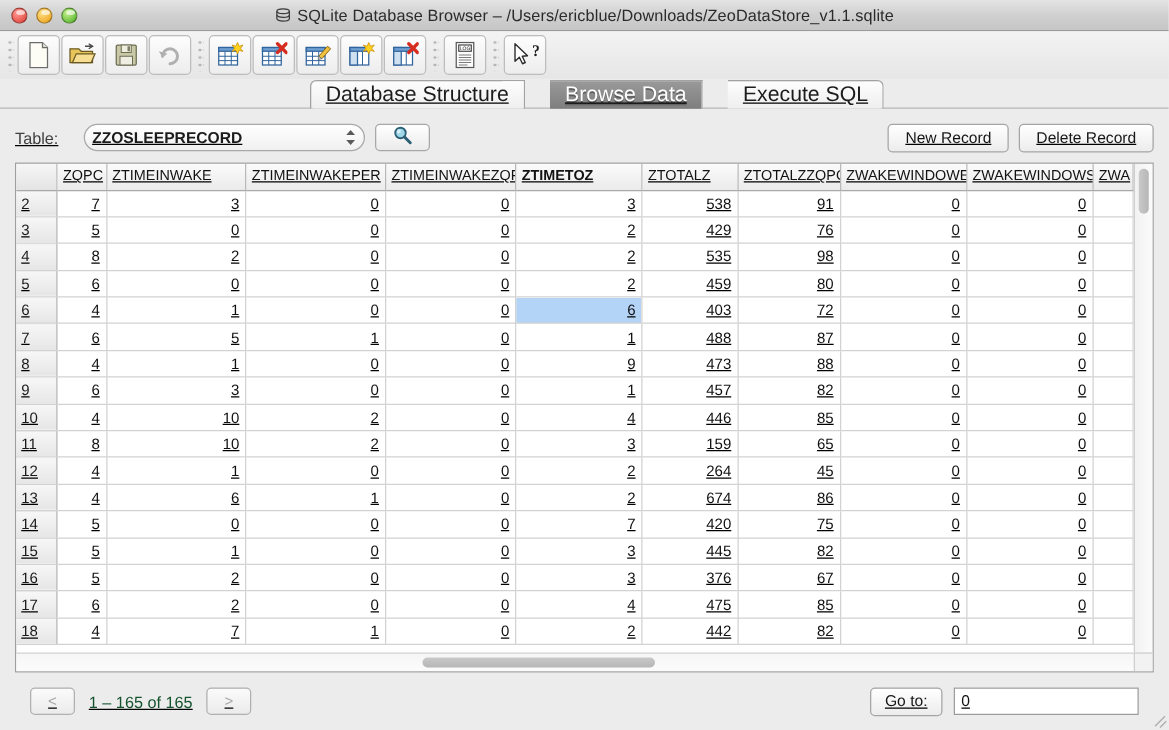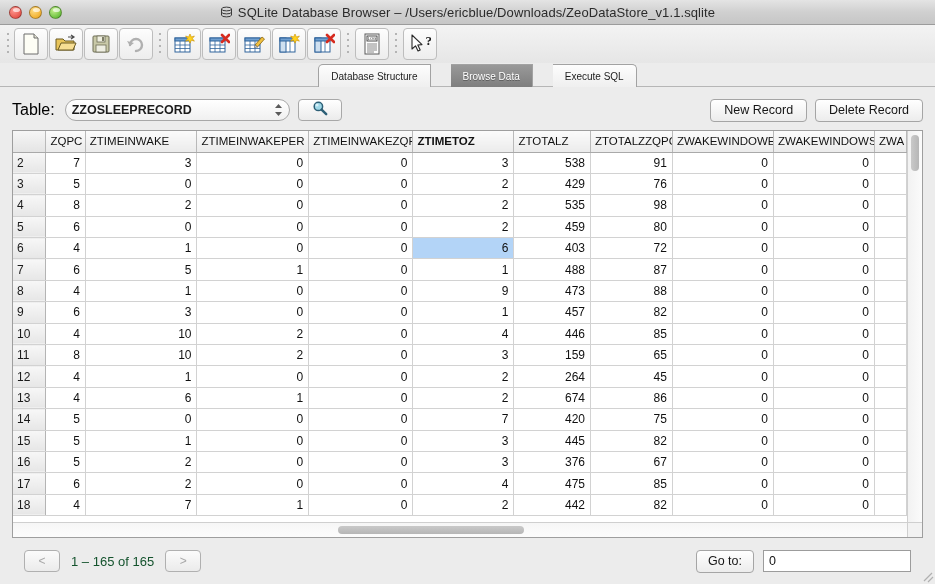--- a/index.html
+++ b/index.html
@@ -13,20 +13,21 @@
     -webkit-font-smoothing: antialiased;
   }
 
   .window {
     width: 935px;
     height: 584px;
     display: flex;
     flex-direction: column;
     background: #ececec;
     position: relative;
+    text-decoration: underline;
   }
 
   
   .titlebar {
     height: 25px;
     flex: 0 0 25px;
     background: linear-gradient(to bottom, #e4e4e4 0%, #d0d0d0 50%, #c6c6c6 100%);
     border-bottom: 1px solid #9b9b9b;
     display: flex;
     align-items: center;
@@ -128,21 +129,21 @@
   .tabs {
     display: flex;
     position: relative;
     z-index: 2;
   }
   .tab {
     height: 23px;
     padding: 0 12px;
     display: flex;
     align-items: center;
-    font-size: 10px;
+    font-size: 17px;
     color: #1c1c1c;
     border: 1px solid #a2a2a2;
     border-bottom: none;
     background: linear-gradient(to bottom, #fdfdfd, #efefef);
     cursor: default;
     white-space: nowrap;
     margin-left: 20px;
   }
   .tab:first-child { border-radius: 5px 0 0 0; }
   .tab:last-child  { border-radius: 0 5px 0 0; }
@@ -164,23 +165,23 @@
   }
 
   .controlrow {
     height: 30px;
     flex: 0 0 30px;
     display: flex;
     align-items: center;
     gap: 8px;
   }
   .label-table {
-    font-size: 16px;
-    color: #000000;
-    margin-right: 2px;
+    font-size: 13px;
+    color: #404040;
+    margin-right: 12px;
   }
   .combo {
     width: 225px;
     height: 22px;
     border: 1px solid #a8a8a8;
     border-radius: 11px;
     background: linear-gradient(to bottom, #ffffff, #f0f0f0);
     display: flex;
     align-items: center;
     padding: 0 6px;

